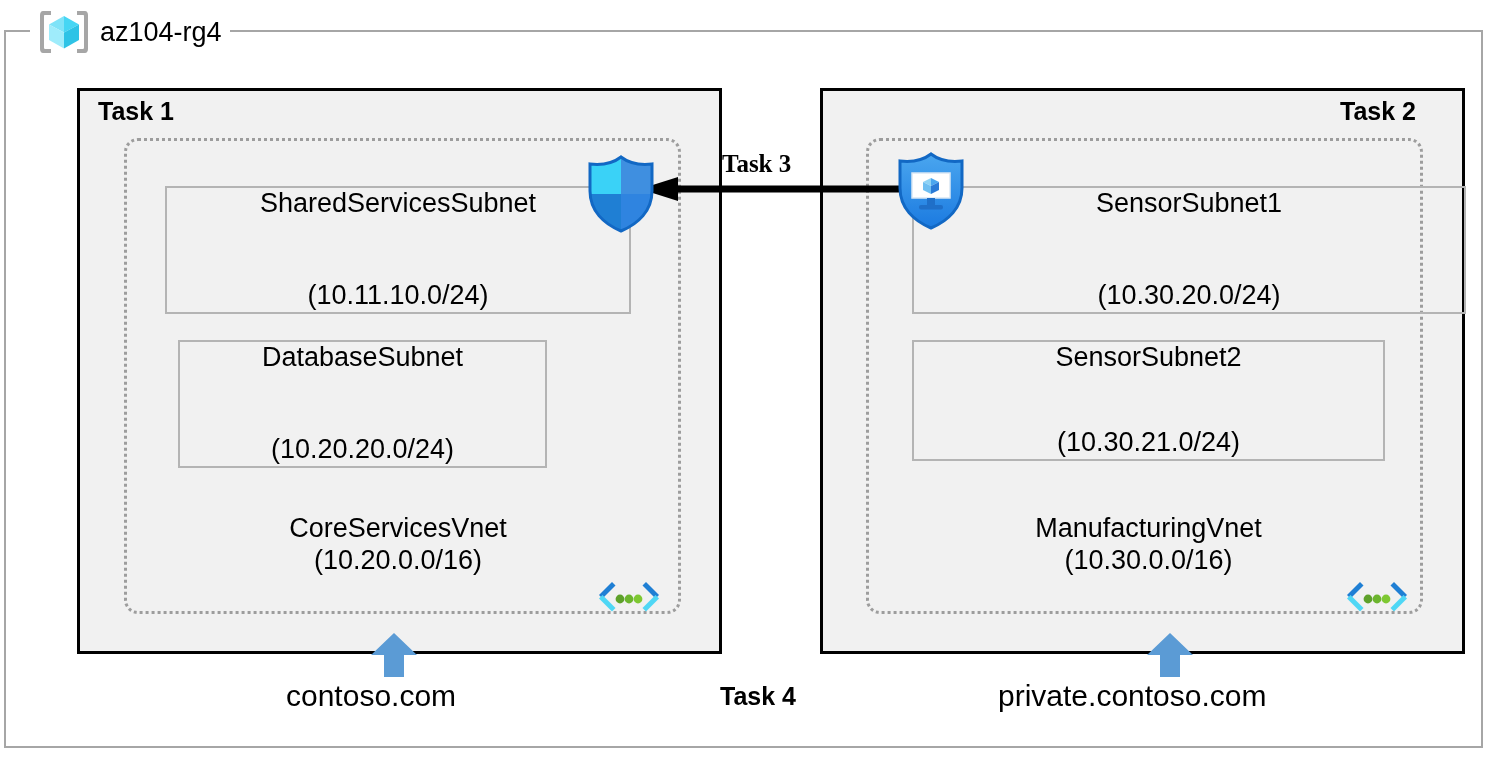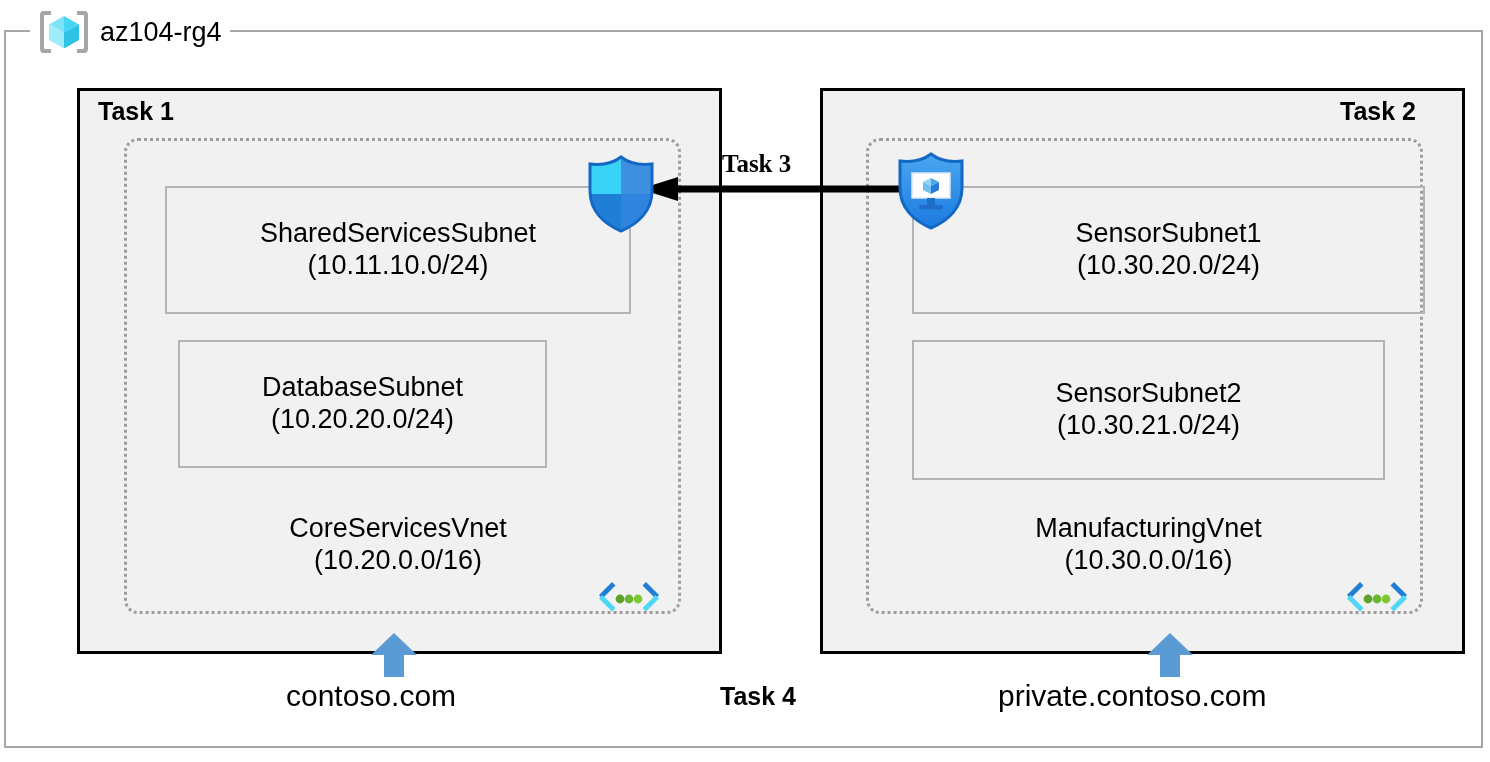--- a/index.html
+++ b/index.html
@@ -97,32 +97,32 @@
 
   
   .subnet-box {
     position: absolute;
     border: 2px solid #b4b4b4;
     background: transparent;
     box-sizing: border-box;
     display: flex;
     flex-direction: column;
     align-items: center;
-    justify-content: center;
+    justify-content: space-between;
     line-height: 1.18;
   }
   .subnet-name, .subnet-cidr, .vnet-name, .vnet-cidr {
     font-size: 27px;
     color: #000000;
     white-space: nowrap;
   }
   #subnet-shared  { left: 165px;  top: 186px; width: 466px; height: 128px; }
   #subnet-db      { left: 178px;  top: 340px; width: 369px; height: 128px; }
-  #subnet-sensor1 { left: 912px;  top: 186px; width: 513px; height: 128px; }
-  #subnet-sensor2 { left: 912px;  top: 340px; width: 473px; height: 140px; }
+  #subnet-sensor1 { left: 912px;  top: 186px; width: 554px; height: 128px; }
+  #subnet-sensor2 { left: 912px;  top: 340px; width: 473px; height: 121px; }
 
   
   .vnet-caption {
     position: absolute;
     text-align: center;
     line-height: 1.18;
   }
   #vnet-caption-core { left: 165px; top: 513px; width: 466px; }
   #vnet-caption-manu { left: 912px; top: 513px; width: 473px; }
 

